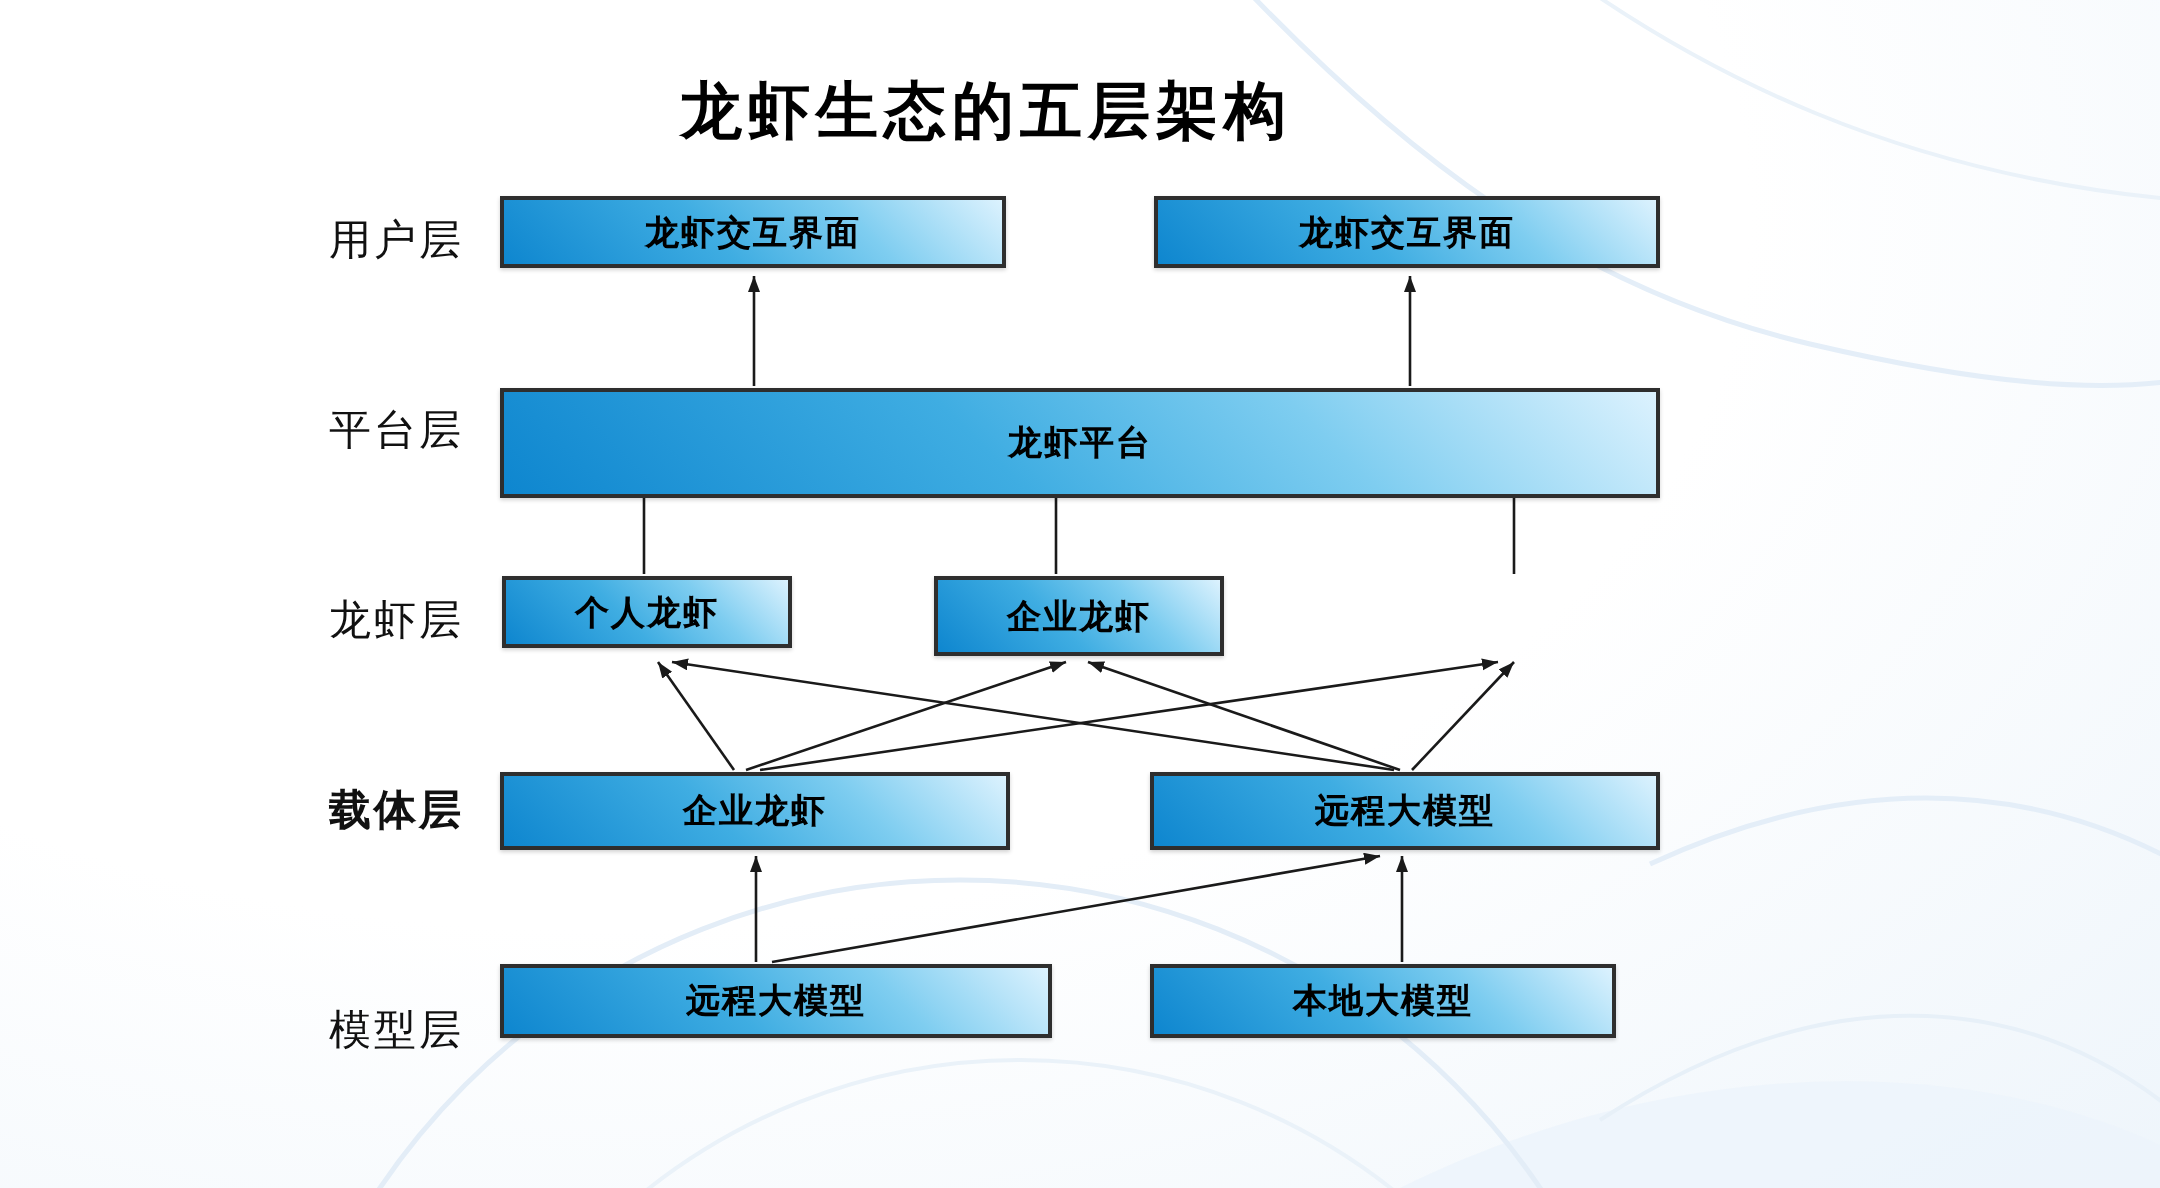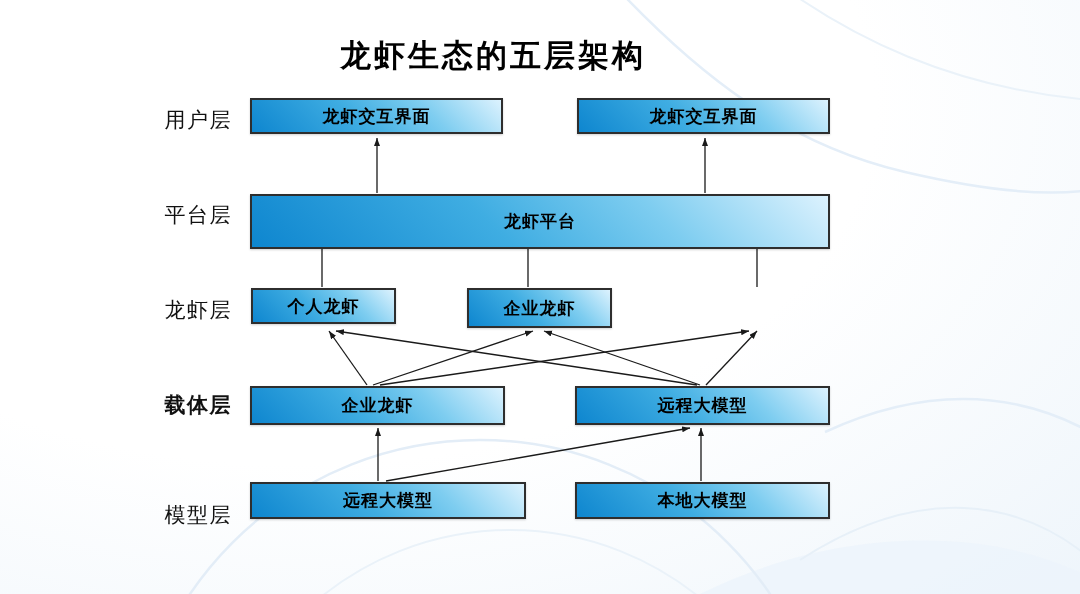--- a/index.html
+++ b/index.html
@@ -49,21 +49,21 @@
   }
   .node.ui-left   {left:250px;top:98px; width:253px;height:36px;}
   .node.ui-right  {left:577px;top:98px; width:253px;height:36px;}
   .node.platform  {left:250px;top:194px;width:580px;height:55px;}
   .node.personal  {left:251px;top:288px;width:145px;height:36px;}
   .node.enterprise{left:467px;top:288px;width:145px;height:40px;}
   .node.public    {left:683px;top:288px;width:147px;height:40px;}
   .node.cloud     {left:250px;top:386px;width:255px;height:39px;}
   .node.local     {left:575px;top:386px;width:255px;height:39px;}
   .node.remote-model{left:250px;top:482px;width:276px;height:37px;}
-  .node.local-model {left:575px;top:482px;width:255px;height:37px;text-align:center;}
+  .node.local-model {left:575px;top:482px;width:233px;height:37px;text-align:center;}
   line.edge{stroke:var(--arrow);stroke-width:1.3;}
 </style>
 </head>
 <body>
 
 <div class="stage">
 
   <svg class="bg-art" width="1080" height="594" viewBox="0 0 1080 594" aria-hidden="true">
     <path d="M700,594 C850,520 1000,532 1085,575 L1085,594 Z" fill="#ecf4fb" opacity="0.8"></path>
     <circle cx="480" cy="790" r="350" fill="none" stroke="#e3edf7" stroke-width="2.5"></circle>

